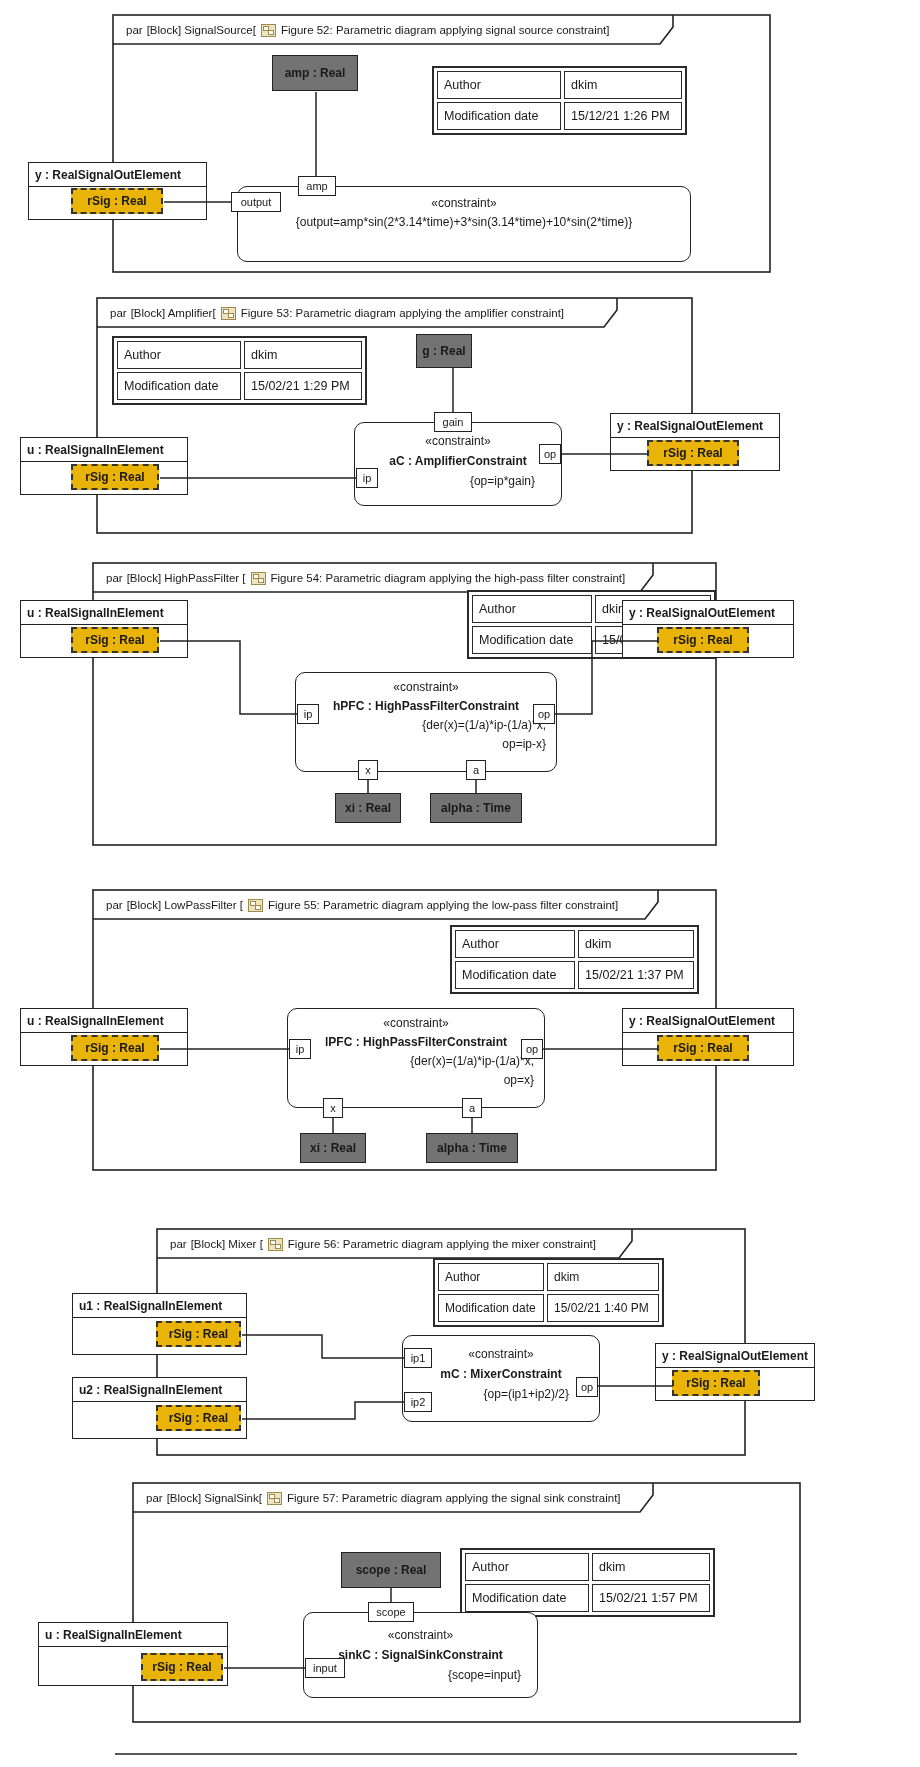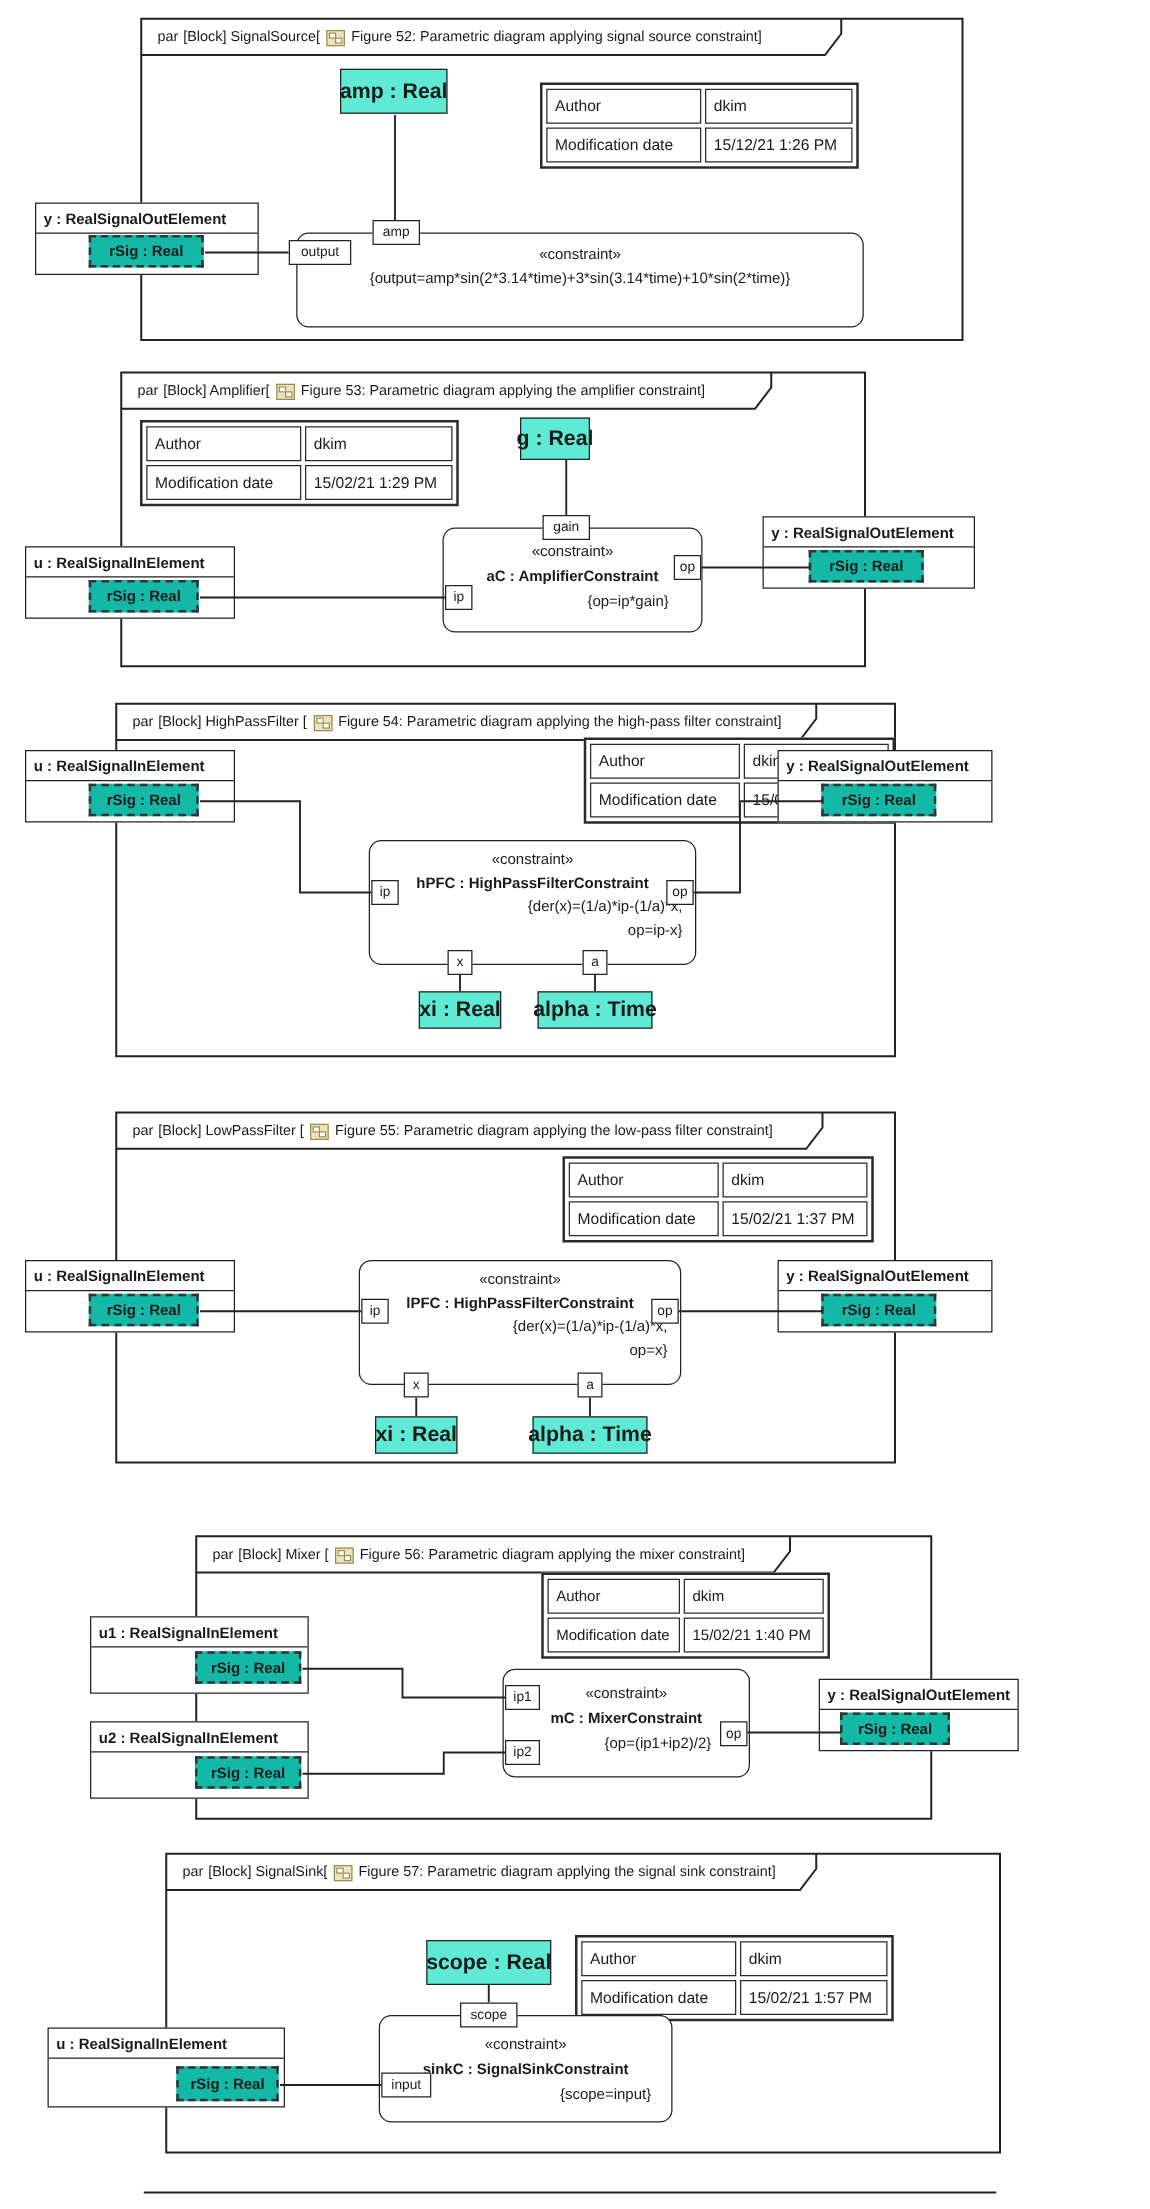--- a/index.html
+++ b/index.html
@@ -18,28 +18,28 @@
   .dicon::after{content:"";position:absolute;right:1px;bottom:1px;width:4px;height:3px;
          border:1px solid #9c8b4e;background:#fff;}
   .atable{position:absolute;z-index:1;border:2px solid #2a2a2a;background:#fff;
           display:grid;gap:3px;padding:3px;}
   .acell{border:1.4px solid #2a2a2a;height:26px;display:flex;align-items:center;
          padding:0 6px;font-size:12.5px;white-space:nowrap;background:#fff;}
   .el{position:absolute;z-index:1;border:1.7px solid #222;background:#fff;box-sizing:border-box;}
   .el-title{height:23px;border-bottom:1.7px solid #222;font-weight:700;font-size:12px;
             display:flex;align-items:center;padding-left:6px;white-space:nowrap;}
   .rsig{position:absolute;border:2px dashed #333;font-weight:700;font-size:12px;
-        display:flex;align-items:center;justify-content:center;background:#14b8a6;
+        display:flex;align-items:center;justify-content:center;background:#eab308;
         white-space:nowrap;box-sizing:border-box;}
   .cblock{position:absolute;z-index:1;border:1.6px solid #222;border-radius:10px;
           background:#fff;font-size:12px;box-sizing:border-box;}
   .cline{line-height:19px;text-align:center;white-space:nowrap;}
   .cname{font-weight:700;}
-  .pbox{position:absolute;z-index:1;border:1.7px solid #222;background:#5eead4;font-weight:700;
-        font-size:17px;display:flex;align-items:center;justify-content:center;
+  .pbox{position:absolute;z-index:1;border:1.7px solid #222;background:#737373;font-weight:700;
+        font-size:12px;display:flex;align-items:center;justify-content:center;
         white-space:nowrap;box-sizing:border-box;}
   .port{position:absolute;z-index:3;border:1.4px solid #222;background:#fff;font-size:11px;
         display:flex;align-items:center;justify-content:center;box-sizing:border-box;}
 </style>
 </head>
 <body>
 
 <div id="canvas">
 
   <svg id="frames" class="layer" width="920" height="1767">

